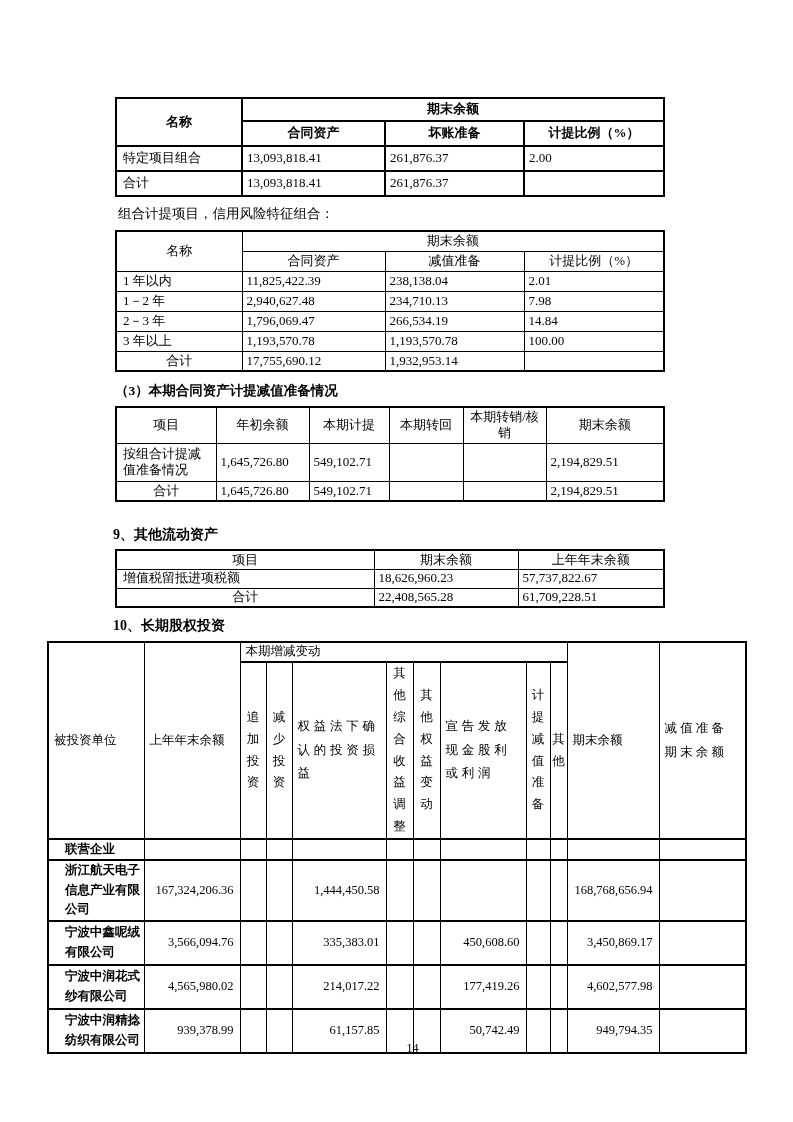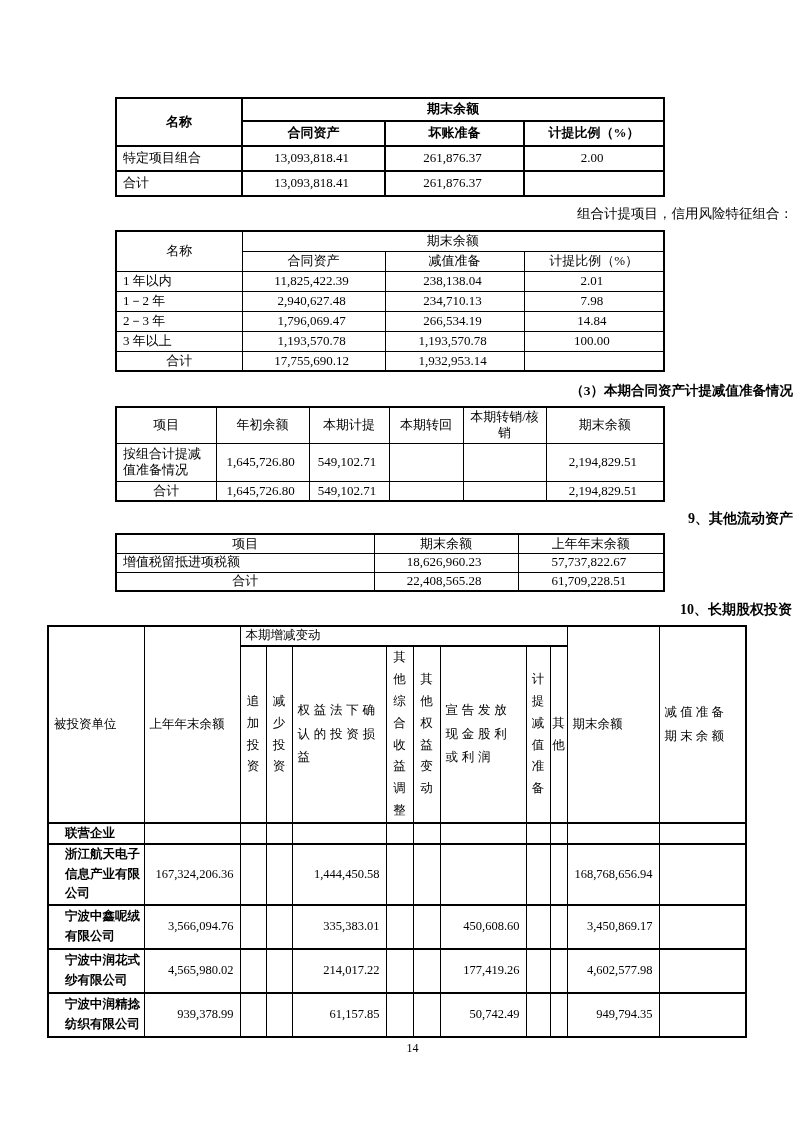--- a/index.html
+++ b/index.html
@@ -6,21 +6,21 @@
   .page{
     width:793px;height:1122px;background:#ffffff;margin:0 auto;
     font-family:"Liberation Serif","DejaVu Serif",serif;color:#000;
     box-sizing:border-box;padding-top:97px;position:relative;overflow:hidden;
   }
   table{border-collapse:collapse;table-layout:fixed;border:2px solid #000;}
   td,th{border:1px solid #000;font-size:13px;font-weight:normal;vertical-align:middle;
         padding:0 4px;overflow:hidden;line-height:1.25;}
   .c{text-align:center;}
   .l{text-align:left;padding-left:6px;margin-top:12px;}
-  .r{text-align:center;padding-right:8px;}
+  .r{text-align:left;padding-right:8px;}
   
   .t1{margin-left:115px;width:548px;border-width:2px;}
   .t1 td{border-width:2px;}
   .t1 .hd td{font-weight:bold;}
   .t1 tr{height:25px;}
   .t1 tr.first{height:23px;}
   
   .t2{margin-left:115px;width:548px;}
   .t2 tr{height:20px;}
   
@@ -33,25 +33,25 @@
   .t5 td,.t5 th{border-width:2px 1px;font-size:12.5px;padding:0 4px;}
   .t5 .name{text-align:left;padding-left:16px;padding-right:2px;line-height:1.55;font-weight:bold;}
   .t5 .num{text-align:right;padding-right:6px;}
   .t5 th{text-align:left;padding-left:5px;}
   .t5 th.v{text-align:center;padding:0 1px;word-break:break-all;line-height:1.75;}
   .t5 th.wide{letter-spacing:0.3em;line-height:1.9;padding-right:6px;font-family:Liberation Serif, serif;}
   .t5 th.impcol{letter-spacing:0.25em;line-height:1.9;padding-right:6px;}
   .rowH{height:44px;}
   .note{margin:8px 0 7px 118px;font-size:13.5px;line-height:18px;}
   .hbold{margin:10px 0 6px 115px;font-size:13.5px;font-weight:bold;line-height:18px;}
-  .hnum{margin:8px 0 5px 113px;font-size:14px;font-weight:bold;line-height:18px;}
+  .hnum{margin:24px 0 5px 113px;font-size:14px;font-weight:bold;line-height:18px;}
   .hnum2{margin:8px 1px 6px 113px;font-size:14px;font-weight:bold;line-height:19px;}
   .pageno{position:absolute;bottom:66px;left:16px;width:100%;text-align:center;
           font-size:12px;font-family:"Liberation Serif",serif;}
-  p{padding:0;text-align:right;}
+  p{padding:0;}
 </style>
 </head>
 <body>
 
 <div class="page">
 
   <table class="t1">
     <colgroup>
         <col style="width:126px">
         <col style="width:143px">

